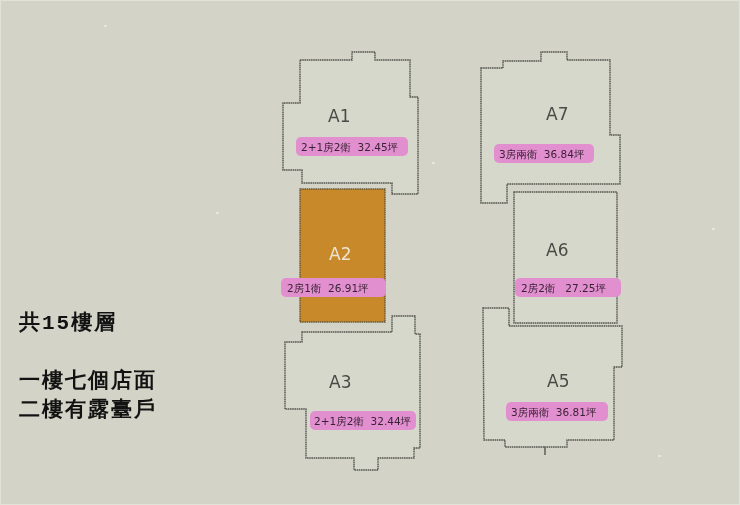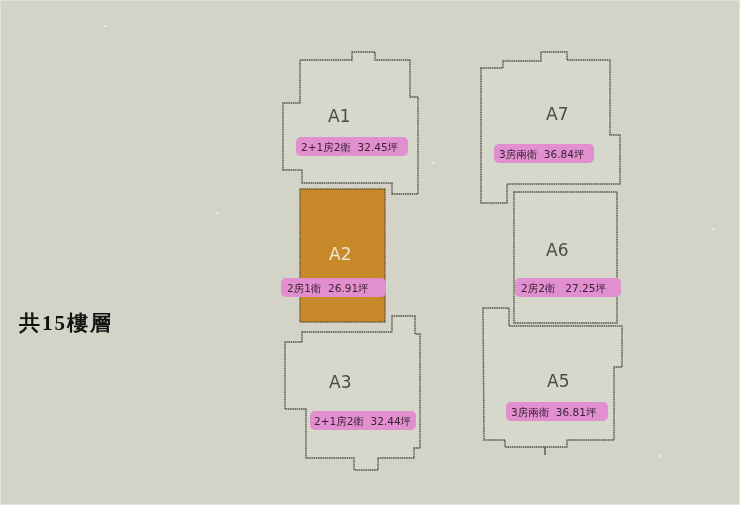--- a/index.html
+++ b/index.html
@@ -16,21 +16,21 @@
     }
     svg.plan { position: absolute; left: 0; top: 0; }
     .unit-outline { fill: #d6d8cc; stroke: #55564f; stroke-width: 1.4; stroke-dasharray: 1.6 0.6; }
     .unit-outline.selected { fill: #c8892a; stroke: #6a5a3a; }
     .unit-name { font-family: "DejaVu Sans", sans-serif; font-size: 17px; fill: #4a4b46; }
     .unit-name.selected { fill: #efe4cf; }
     .tag-bg { fill: #e28fd0; }
     .tag-text { font-family: "DejaVu Sans", sans-serif; font-size: 10.5px; fill: #3a2234; }
     .notes {
       position: absolute; left: 19px; top: 309px;
-      font-family: Liberation Serif, serif; font-weight: bold;
+      font-family: Liberation Mono, monospace; font-weight: bold;
       font-size: 21px; color: #121212; letter-spacing: 2px; line-height: 29px;
     }
     .notes .gap { height: 29px; }
     .speck { position: absolute; width: 3px; height: 2px; background: #e8e9e0; border-radius: 1px; }
   </style>
 </head>
 <body>
 
 <div class="frame"></div>
 
@@ -81,13 +81,15 @@
     <path class="unit-outline" d="M483,308 L509,308 L509,326 L622,326 L622,367 L614,367 L614,440 L567,440 L567,447 L545,447 L545,455 L545,455 L545,447 L505,447 L505,440 L484,440 Z"></path>
     <text class="unit-name" x="547" y="387">A5</text>
     <rect class="tag-bg" x="506" y="402" width="102" height="19" rx="5"></rect>
     <text class="tag-text" x="511" y="416" xml:space="preserve">3房兩衛  36.81坪</text>
   </g>
 </svg>
 
 <div class="notes">
   <div>共15樓層</div>
   <div class="gap"></div>
+  <div>一樓七個店面</div>
+  <div>二樓有露臺戶</div>
 </div>
 
 </body></html>

